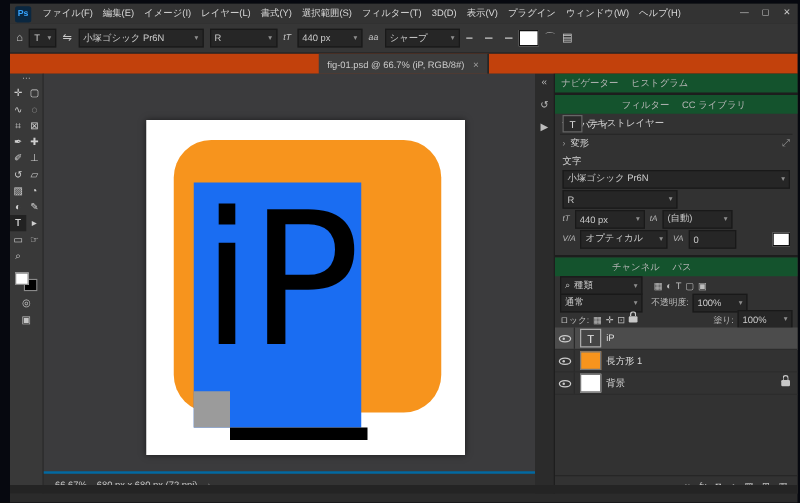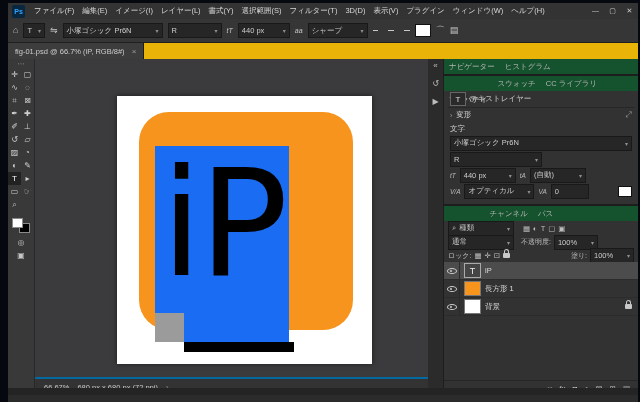--- a/index.html
+++ b/index.html
@@ -24,21 +24,21 @@
   .combo{height:13px;background:#262626;border:1px solid #191919;color:#cccccc;font-size:7.5px;
          display:flex;align-items:center;padding:0 3px;gap:3px;white-space:nowrap;}
   .combo .arr{color:#8f8f8f;font-size:6px;margin-left:auto;padding-left:3px;}
   .align{width:9px;height:8px;display:inline-flex;flex-direction:column;justify-content:space-between;padding:1px 0;}
   .align i{display:block;height:1px;background:#c9c9c9;}
   .align.a-left{align-items:flex-start}.align.a-center{align-items:center}.align.a-right{align-items:flex-end}
   .align i:nth-child(2){width:60%}
   .swatch{width:14px;height:11px;background:#ffffff;border:1px solid #111;flex:none;}
 
   
-  .tabstrip{position:absolute;left:0;top:40px;right:0;height:16px;background:#eab308;display:flex;align-items:stretch;}
+  .tabstrip{position:absolute;left:0;top:40px;right:0;height:16px;background:#c2410c;display:flex;align-items:stretch;justify-content:center;}
   .doc-tab{background:#3d3d3d;color:#cccccc;font-size:7.5px;display:flex;align-items:center;padding:0 7px;gap:7px;
            border-right:1px solid #1c1c1c;white-space:nowrap;}
   .doc-tab .close{color:#9f9f9f;font-size:8px;}
 
   
   .content{position:absolute;left:0;top:56px;right:0;bottom:7px;}
   .bottom-strip{position:absolute;left:0;right:0;bottom:0;height:7px;background:#242424;}
 
   
   .toolbar{position:absolute;left:0;top:0;width:26px;bottom:0;background:#393939;border-right:1px solid #292929;}
@@ -252,21 +252,21 @@
             <div class="ptabs">
               <span class="ptab">ナビゲーター</span>
               <span class="ptab">ヒストグラム</span>
             </div>
           </div>
 
 
           <div class="pgroup" style="height:128px">
             <div class="ptabs">
               <span class="ptab active">プロパティ</span>
-              <span class="ptab">スウォッチ</span>
+              <span class="ptab">フィルター</span>
               <span class="ptab">CC ライブラリ</span>
             </div>
             <div class="prow">
               <span class="badge">T</span>
               <span class="lbl">テキストレイヤー</span>
             </div>
             <div class="pdiv"></div>
             <div class="prow" style="height:14px">
               <span class="caret">›</span>
               <span class="lbl">変形</span>

